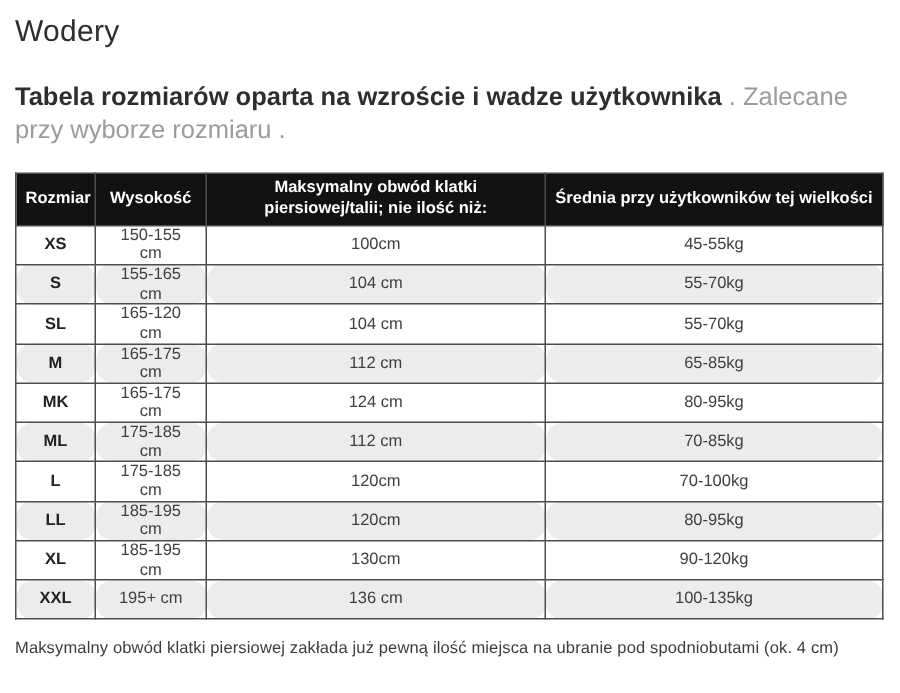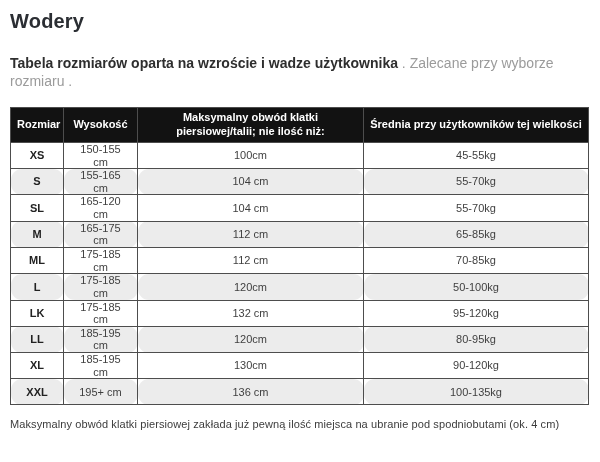--- a/index.html
+++ b/index.html
@@ -6,29 +6,29 @@
   html, body {
     width: 600px; height: 462px;
     background: #ffffff;
     font-family: "Liberation Sans", "DejaVu Sans", sans-serif;
     overflow: hidden;
   }
   .page { padding: 8px 12px 0 10px; }
 
   h1.page-title {
     font-size: 20px;
-    font-weight: 700;
+    font-weight: 400;
     color: #2b2e33;
     letter-spacing: 0.2px;
     margin-top: 2px;
   }
 
   p.intro {
     margin-top: 21px;
-    font-size: 14px;
+    font-size: 17px;
     line-height: 1.3;
     color: #9b9b9b;
   }
   p.intro .intro-bold {
     font-weight: 700;
     color: #2e2e2e;
   }
 
   table.size-table {
     margin-top: 17px;
@@ -118,36 +118,36 @@
           <td>104 cm</td>
           <td>55-70kg</td>
         </tr>
         <tr>
           <td>M</td>
           <td>165-175 cm</td>
           <td>112 cm</td>
           <td>65-85kg</td>
         </tr>
         <tr>
+          <td>MK</td>
+          <td>165-175 cm</td>
+          <td>124 cm</td>
+          <td>80-95kg</td>
+        </tr>
+        <tr>
           <td>ML</td>
           <td>175-185 cm</td>
           <td>112 cm</td>
           <td>70-85kg</td>
         </tr>
         <tr>
           <td>L</td>
           <td>175-185 cm</td>
           <td>120cm</td>
-          <td>50-100kg</td>
-        </tr>
-        <tr>
-          <td>LK</td>
-          <td>175-185 cm</td>
-          <td>132 cm</td>
-          <td>95-120kg</td>
+          <td>70-100kg</td>
         </tr>
         <tr>
           <td>LL</td>
           <td>185-195 cm</td>
           <td>120cm</td>
           <td>80-95kg</td>
         </tr>
         <tr>
           <td>XL</td>
           <td>185-195 cm</td>

